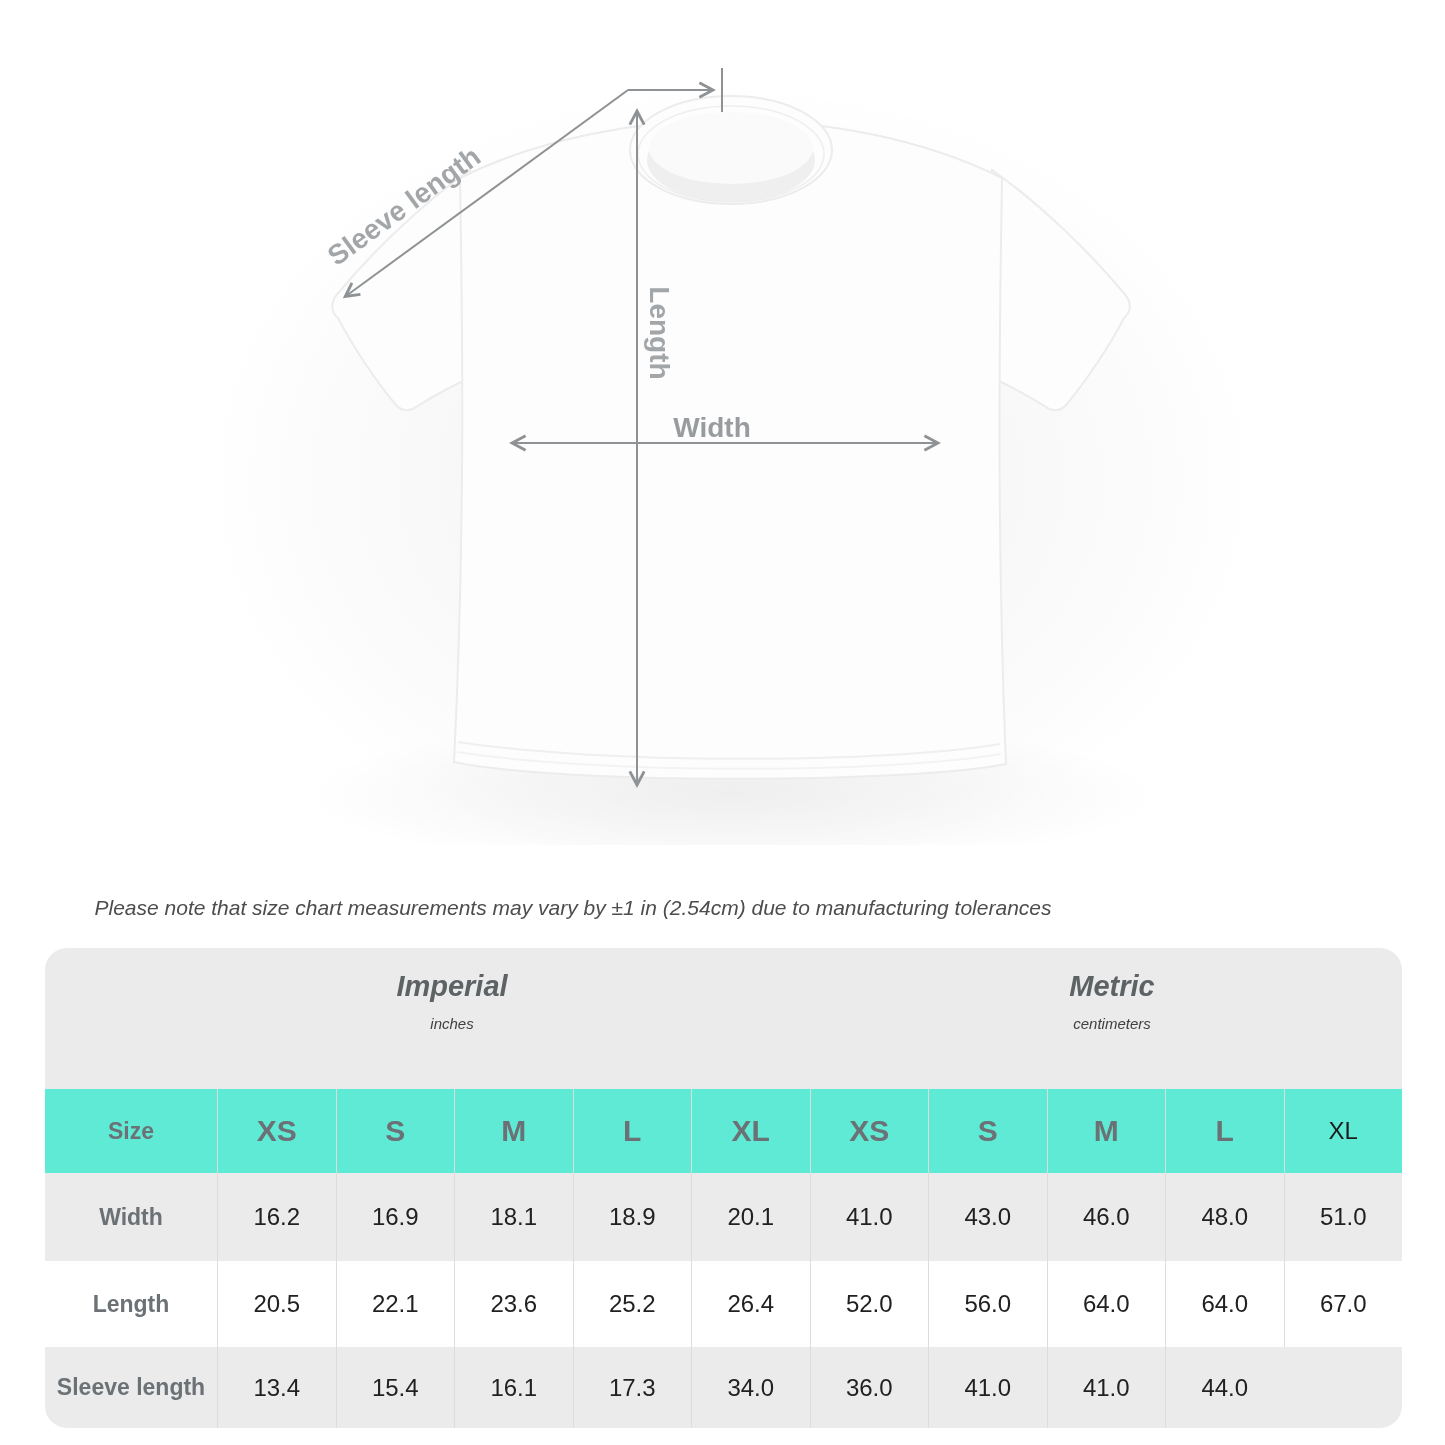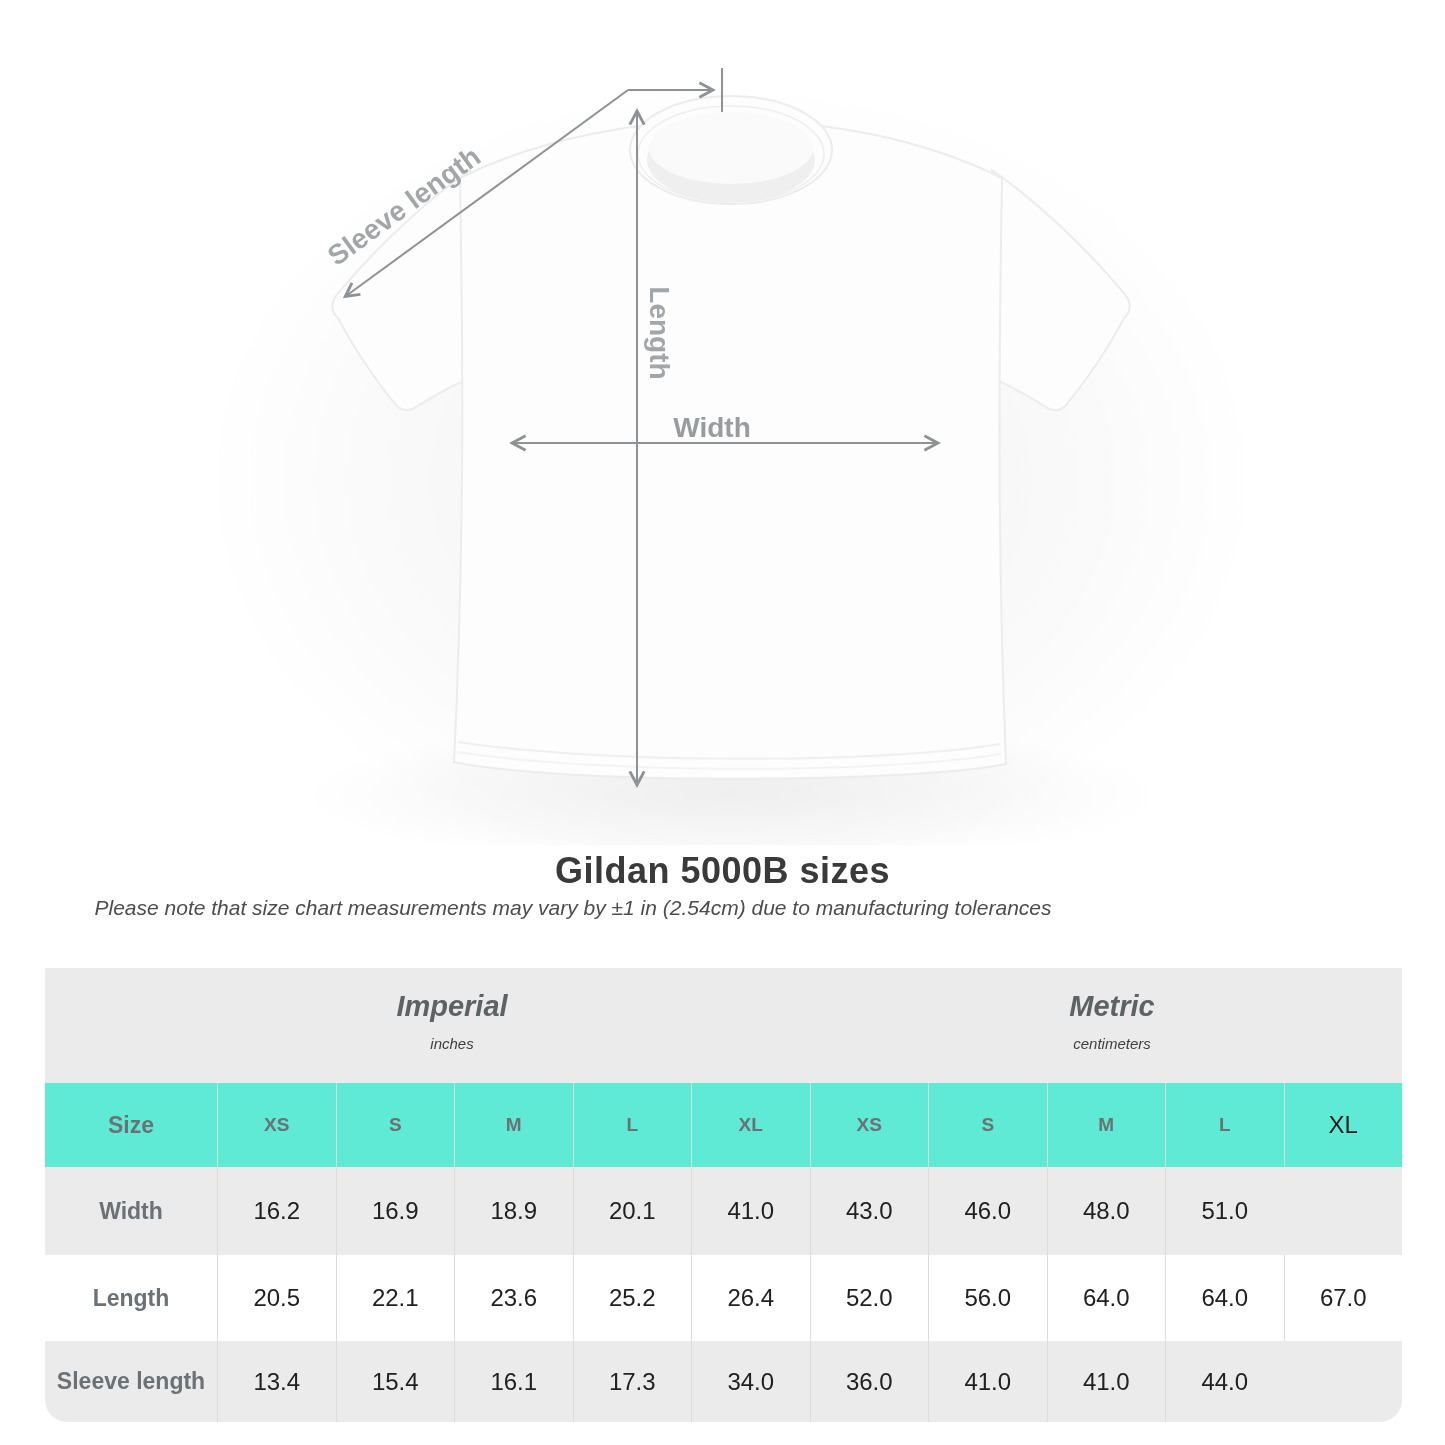--- a/index.html
+++ b/index.html
@@ -12,36 +12,36 @@
 
   
   .title{position:absolute;left:0;top:850px;width:1445px;text-align:center;
          font-size:36px;font-weight:bold;color:#3a3a3a;letter-spacing:.5px;}
   .subtitle{position:absolute;left:0;top:896px;width:1146px;text-align:center;
          font-size:21px;font-style:italic;color:#4d4d4d;}
 
   
   .size-table{position:absolute;left:45px;top:948px;width:1357px;
               border-radius:22px;overflow:hidden;background:#ffffff;}
-  .thead{position:relative;height:115px;background:#ebebeb;margin-top:20px;}
+  .thead{position:relative;height:141px;background:#ebebeb;}
   .unit-group{position:absolute;top:22px;transform:translateX(-50%);text-align:center;}
   .unit-group.imperial{left:407px;}
   .unit-group.metric{left:1067px;}
   .unit-name{font-size:29px;font-weight:bold;font-style:italic;color:#5d6265;}
   .unit-sub{margin-top:12px;font-size:15px;font-style:italic;color:#404040;}
 
   .row{display:grid;grid-template-columns:172px repeat(10,1fr);align-items:stretch;}
   .row .cell{display:flex;align-items:center;justify-content:center;}
   .row .cell + .cell{border-left:1.5px solid #dcdcdc;}
   .row.size-row{height:84px;background:#5eead4;}
   .row.r-width{height:88px;background:#ebebeb;}
   .row.r-length{height:86px;background:#ffffff;}
   .row.r-sleeve{height:81px;background:#ebebeb;}
   .cell.rowlabel{font-size:23px;font-weight:bold;color:#6c7175;}
-  .cell.colhead{font-size:19px;font-weight:bold;color:#6c7175;}
+  .cell.colhead{font-size:30px;font-weight:bold;color:#6c7175;}
   .cell.colhead.dark{color:#1c1c1c;font-weight:normal;font-size:24px;}
   .cell.val{font-size:24px;color:#212121;}
 </style>
 </head>
 <body>
 
 <div class="page">
 
   <div class="figure">
     <svg width="1445" height="845" viewBox="0 0 1445 845">
@@ -89,21 +89,20 @@
         <line x1="628" y1="90" x2="712" y2="90" marker-end="url(#arr)"></line>
         <line x1="722" y1="68" x2="722" y2="112"></line>
       </g>
 
       <text transform="translate(404 206) rotate(-36)" text-anchor="middle" dominant-baseline="central" font-family="Liberation Sans, DejaVu Sans, sans-serif" font-size="28" font-weight="bold" fill="#a2a6a9">Sleeve length</text>
       <text transform="translate(659 333) rotate(90)" text-anchor="middle" dominant-baseline="central" font-family="Liberation Sans, DejaVu Sans, sans-serif" font-size="28" font-weight="bold" fill="#a2a6a9">Length</text>
       <text transform="translate(712 427)" text-anchor="middle" dominant-baseline="central" font-family="Liberation Sans, DejaVu Sans, sans-serif" font-size="28" font-weight="bold" fill="#989c9f">Width</text>
     </svg>
   </div>
 
-  <div class="title">Gildan 5000B sizes</div>
   <div class="subtitle">Please note that size chart measurements may vary by ±1 in (2.54cm) due to manufacturing tolerances</div>
 
   <div class="size-table">
 
     <div class="thead">
       <div class="unit-group imperial">
         <div class="unit-name">Imperial</div>
         <div class="unit-sub">inches</div>
       </div>
       <div class="unit-group metric">
@@ -123,20 +122,21 @@
       <div class="cell colhead">S</div>
       <div class="cell colhead">M</div>
       <div class="cell colhead">L</div>
       <div class="cell colhead dark">XL</div>
     </div>
 
     <div class="row r-width">
       <div class="cell rowlabel">Width</div>
       <div class="cell val">16.2</div>
       <div class="cell val">16.9</div>
+      <div class="cell val">18.1</div>
       <div class="cell val">18.9</div>
       <div class="cell val">20.1</div>
       <div class="cell val">41.0</div>
       <div class="cell val">43.0</div>
       <div class="cell val">46.0</div>
       <div class="cell val">48.0</div>
       <div class="cell val">51.0</div>
     </div>
 
     <div class="row r-length">

